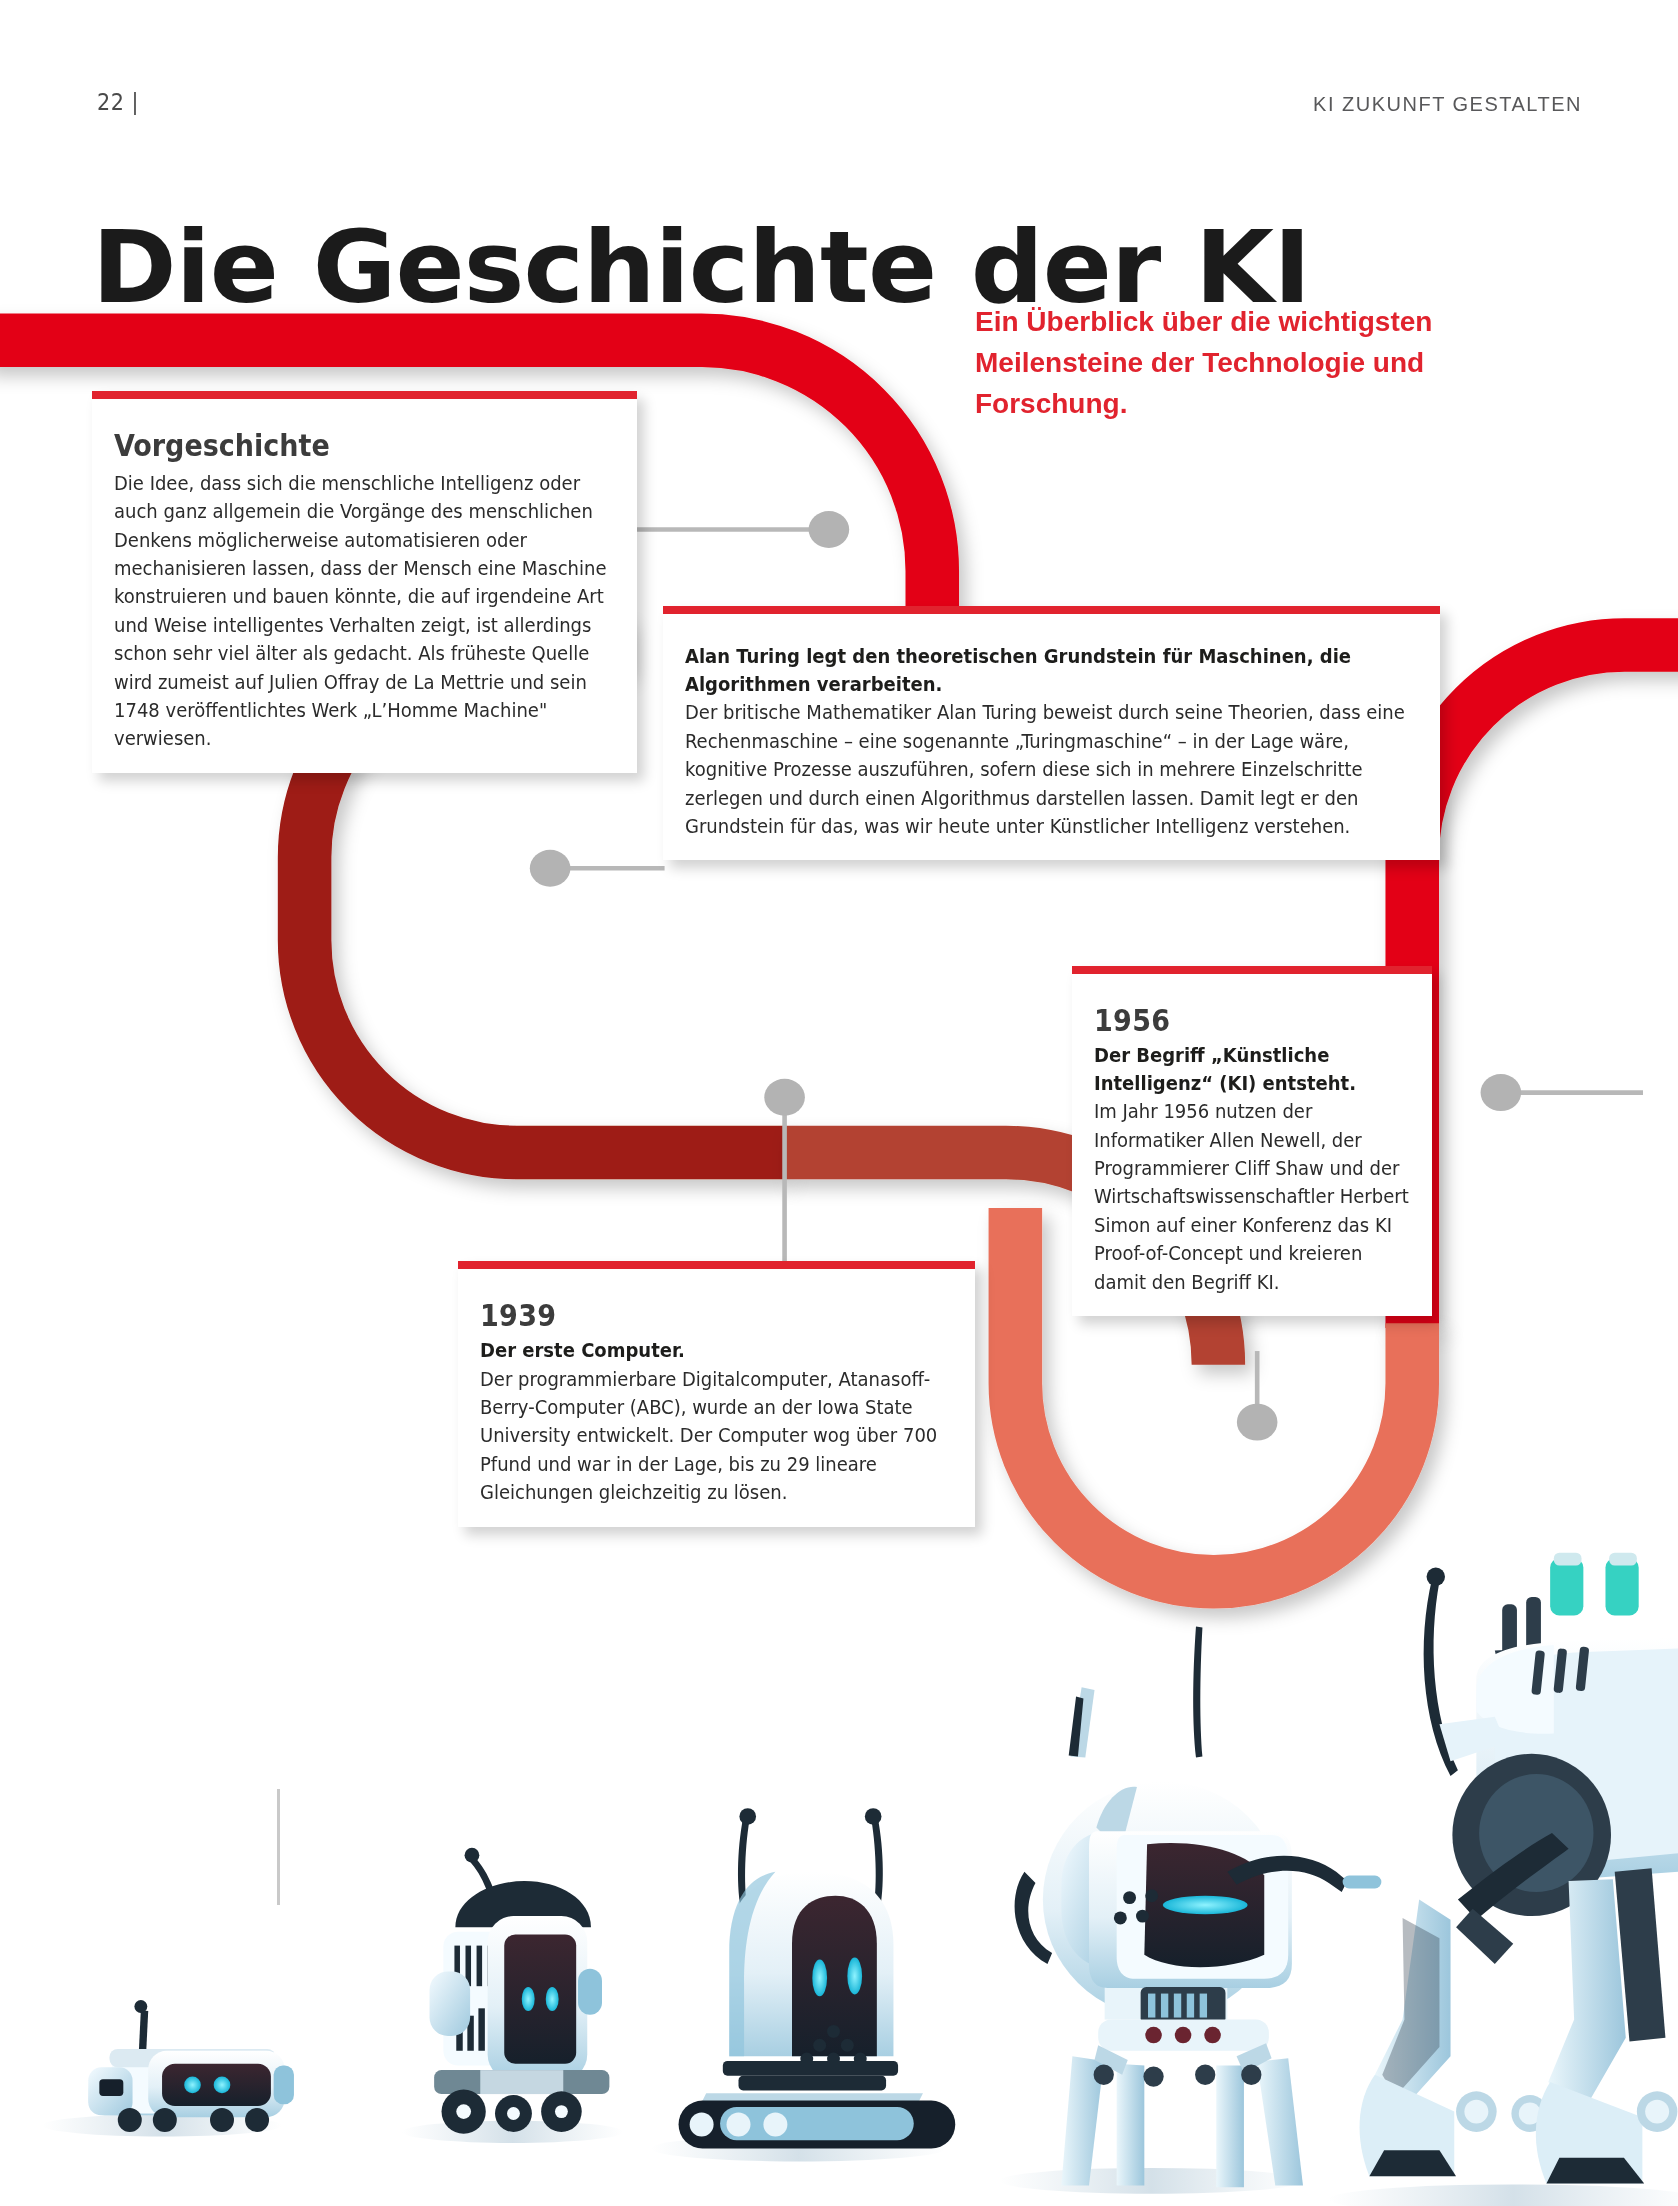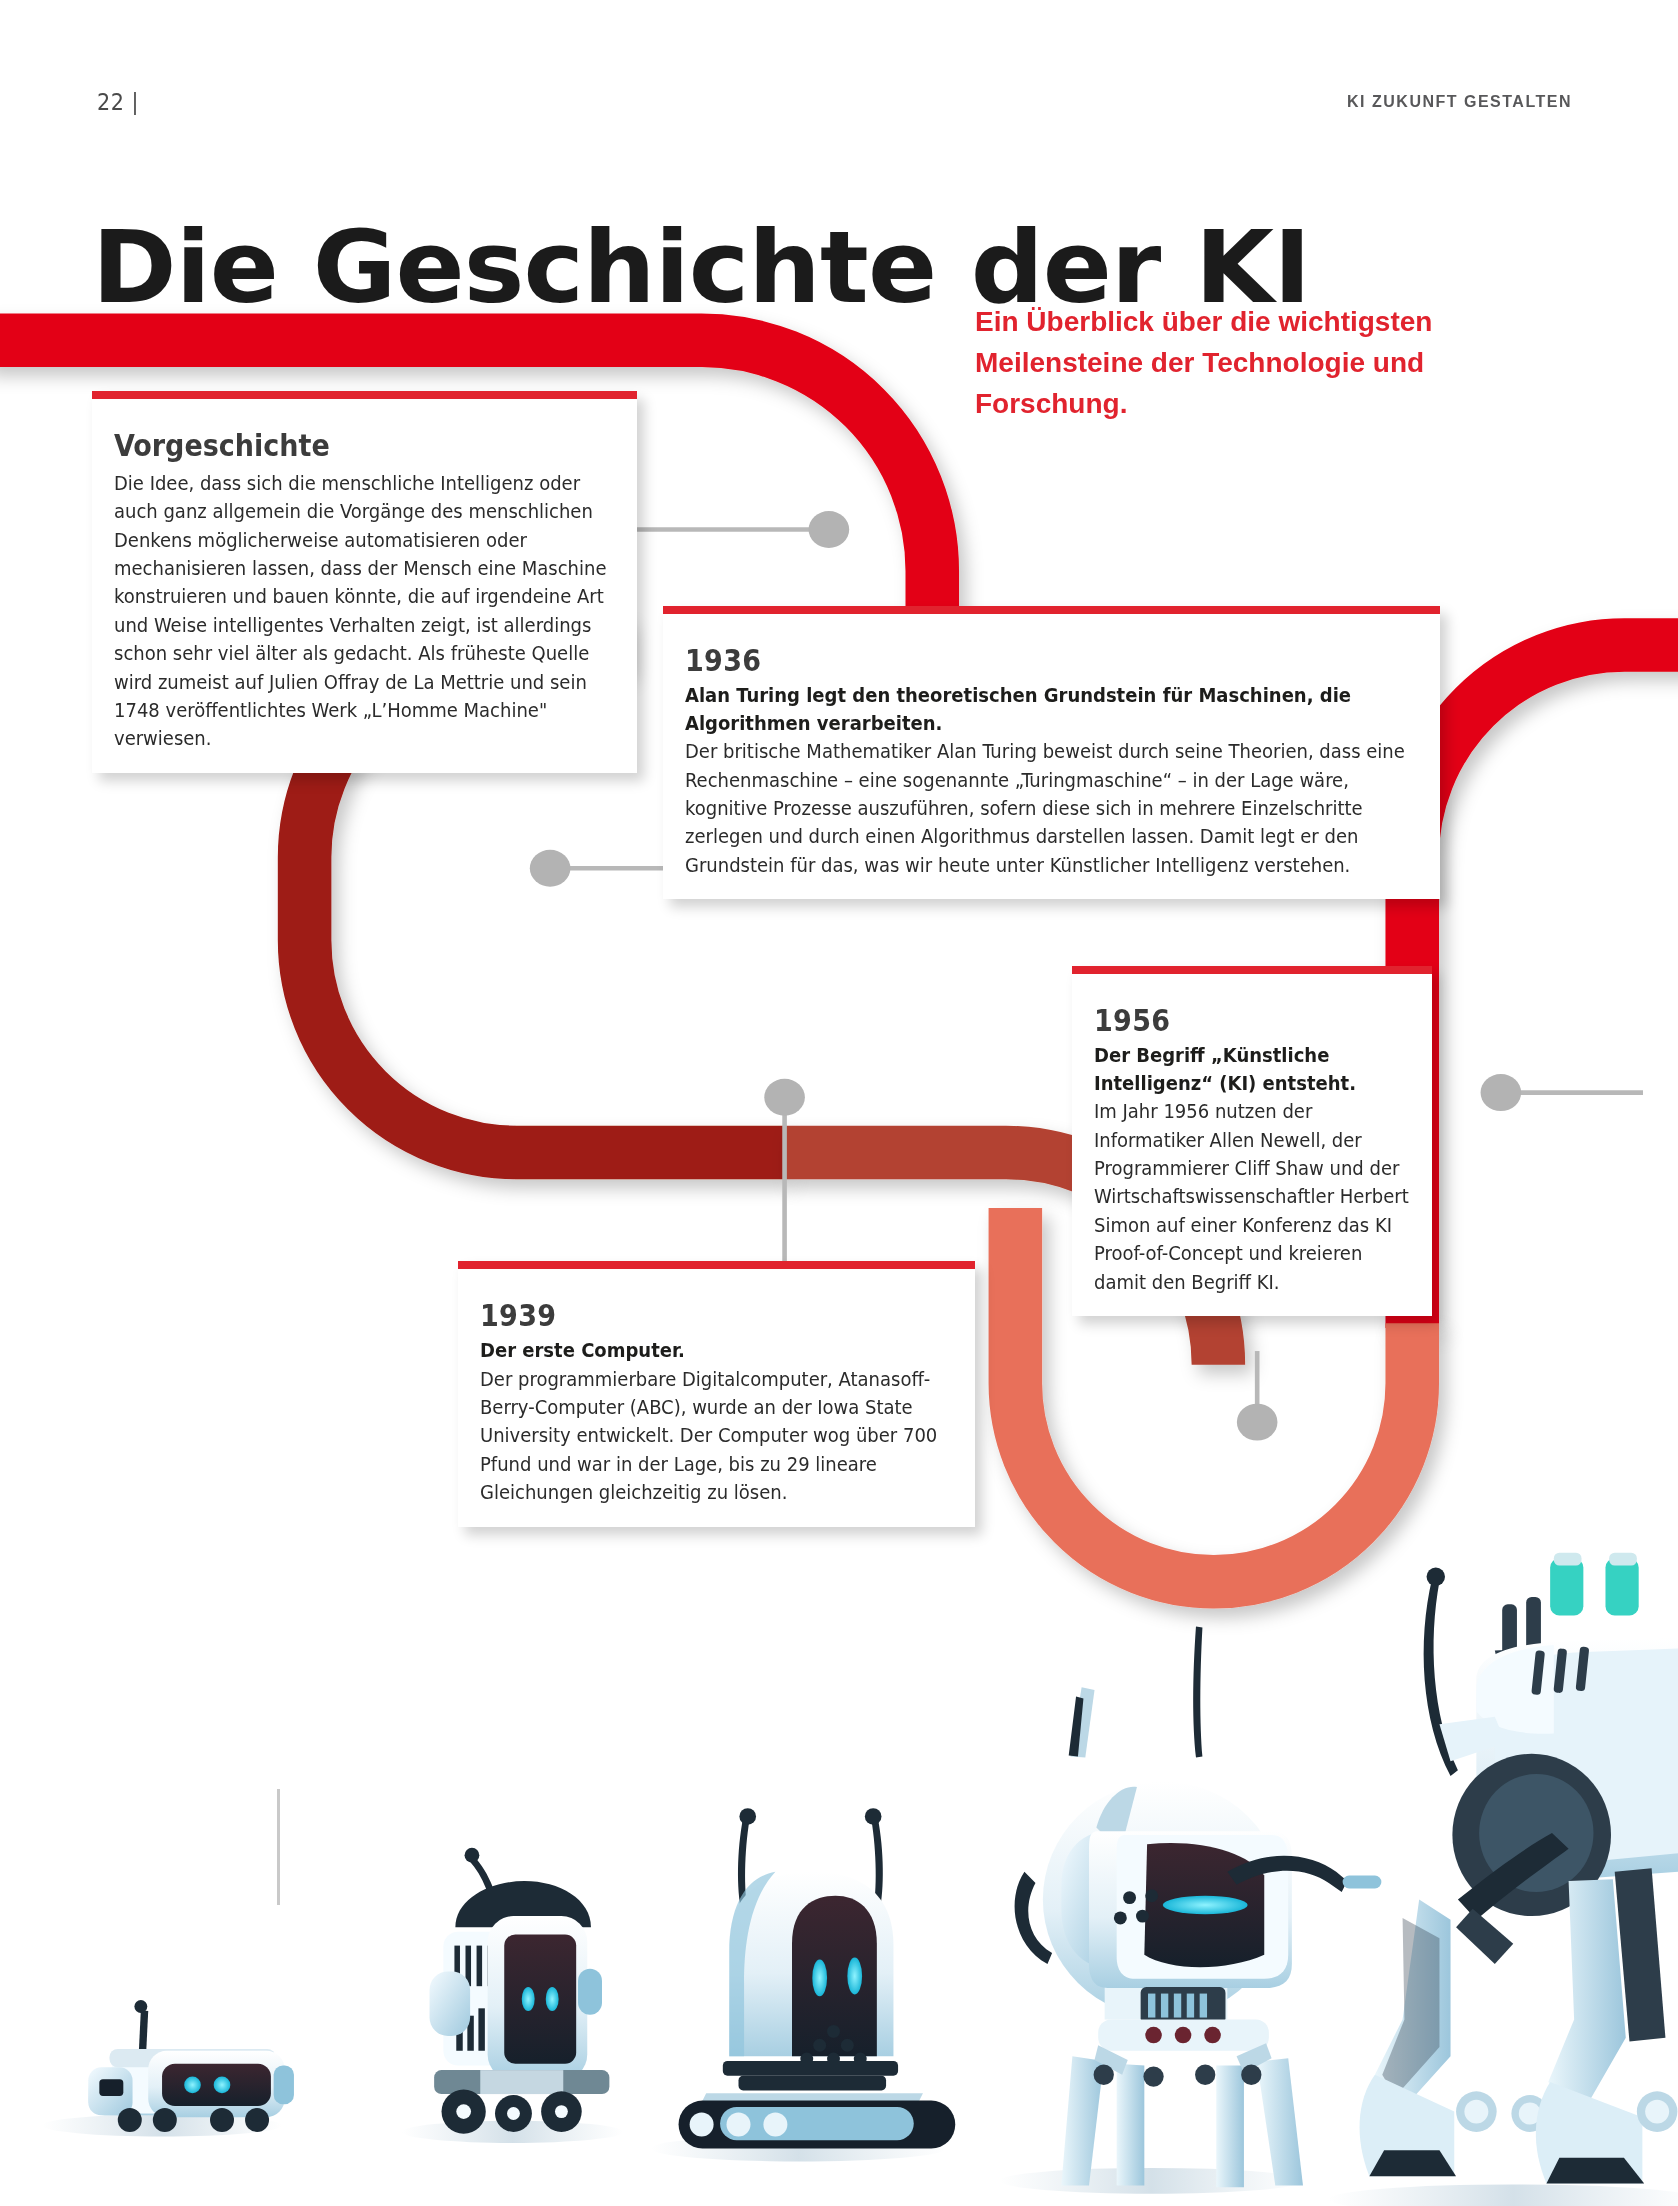--- a/index.html
+++ b/index.html
@@ -9,22 +9,22 @@
     -webkit-font-smoothing:antialiased;
   }
   .page{position:absolute;inset:0;background:#fff;overflow:hidden;margin-top:8px;}
 
   
   .pagenum{
     position:absolute;left:97px;top:81px;font-size:23px;color:#4a4a4a;
     font-family:"DejaVu Sans Condensed","Liberation Sans",sans-serif;letter-spacing:0.5px;
   }
   .header-right{
-    position:absolute;right:107px;top:85px;font-size:16px;letter-spacing:1.5px;
-    color:#58585a;font-weight:700;
+    position:absolute;right:97px;top:85px;font-size:20px;letter-spacing:1.5px;
+    color:#58585a;font-weight:400;
   }
 
   .title{
     position:absolute;left:92px;top:143px;
     font-size:100px;line-height:1;font-weight:800;color:#1b1b1b;
     letter-spacing:-0.9px;
     font-family:"DejaVu Sans","Liberation Sans",sans-serif;
     transform:scaleX(1.02);transform-origin:left top;
     white-space:nowrap;
   }
@@ -147,21 +147,20 @@
     <div class="topbar"></div>
     <div class="inner">
       <h2>Vorgeschichte</h2>
       <p class="body">Die Idee, dass sich die menschliche Intelligenz oder auch ganz allgemein die Vorgänge des menschlichen Denkens möglicherweise automatisieren oder mechanisieren lassen, dass der Mensch eine Maschine konstruieren und bauen könnte, die auf irgendeine Art und Weise intelligentes Verhalten zeigt, ist allerdings schon sehr viel älter als gedacht. Als früheste Quelle wird zumeist auf Julien Offray de La Mettrie und sein 1748 veröffentlichtes Werk „L’Homme Machine" verwiesen.</p>
     </div>
   </div>
 
   <div class="card" id="card-1936">
     <div class="topbar"></div>
     <div class="inner">
-      <div class="year">1936</div>
       <p class="lead">Alan Turing legt den theoretischen Grundstein für Maschinen, die Algorithmen verarbeiten.</p>
       <p class="body">Der britische Mathematiker Alan Turing beweist durch seine Theorien, dass eine Rechenmaschine – eine sogenannte „Turingmaschine“ – in der Lage wäre, kognitive Prozesse auszuführen, sofern diese sich in mehrere Einzelschritte zerlegen und durch einen Algorithmus darstellen lassen. Damit legt er den Grundstein für das, was wir heute unter Künstlicher Intelligenz verstehen.</p>
     </div>
   </div>
 
   <div class="card" id="card-1956">
     <div class="topbar"></div>
     <div class="inner">
       <div class="year">1956</div>
       <p class="lead">Der Begriff „Künstliche Intelligenz“ (KI) entsteht.</p>

